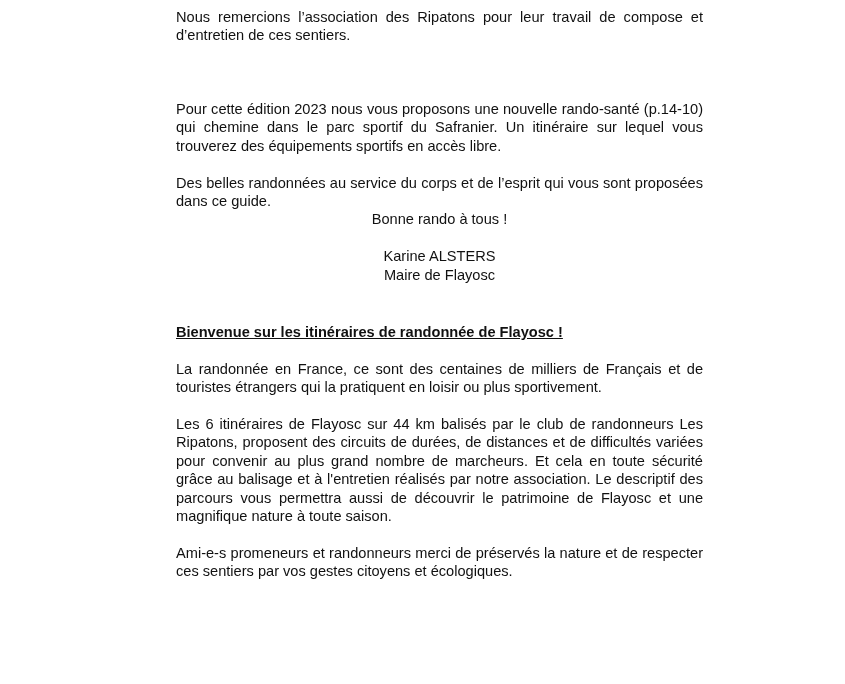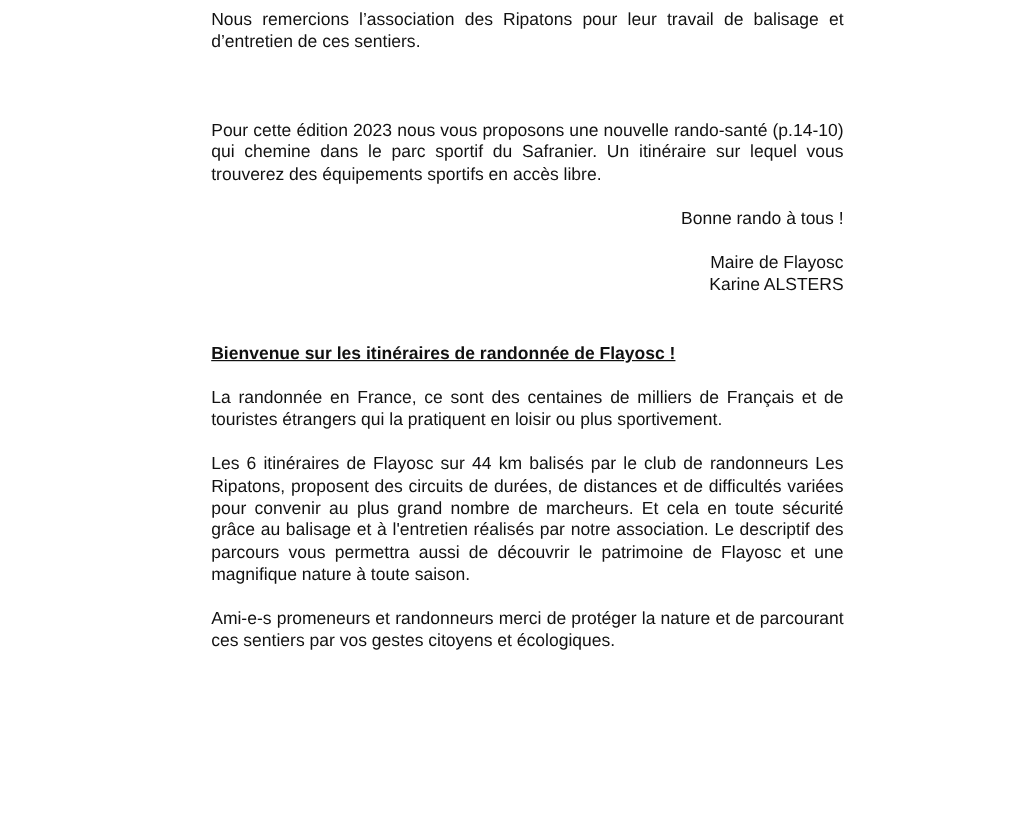--- a/index.html
+++ b/index.html
@@ -6,43 +6,44 @@
   body {
     width: 845px; height: 684px; overflow: hidden; position: relative;
     font-family: "Liberation Sans", sans-serif;
     color: #111111;
   }
   .page {
     position: absolute; left: 176px; top: 8px; width: 527px;
     font-size: 14.6px; line-height: 18.4px;
   }
   .p { margin: 0; text-align: justify; }
-  .p.left { text-align: right; }
+  .p.left { text-align: center; }
   .gap1 { height: 18.4px; }
   .gap2 { height: 39px; }
   .gap2b { height: 32px; }
   .heading { font-weight: bold; margin: 0; text-decoration: underline; }
 </style>
 </head>
 <body>
 
 <div class="page">
-  <p class="p">Nous remercions l’association des Ripatons pour leur travail de balisage et d’entretien de ces sentiers.</p>
+  <p class="p">Nous remercions l’association des Ripatons pour leur travail de compose et d’entretien de ces sentiers.</p>
   <div class="gap1"></div>
   <div class="gap1"></div>
   <div class="gap1"></div>
   <p class="p">Pour cette édition 2023 nous vous proposons une nouvelle rando-santé (p.14-10) qui chemine dans le parc sportif du Safranier. Un itinéraire sur lequel vous trouverez des équipements sportifs en accès libre.</p>
   <div class="gap1"></div>
+  <p class="p">Des belles randonnées au service du corps et de l’esprit qui vous sont proposées dans ce guide.</p>
   <p class="p left">Bonne rando à tous !</p>
   <div class="gap1"></div>
+  <p class="p left">Karine ALSTERS</p>
   <p class="p left">Maire de Flayosc</p>
-  <p class="p left">Karine ALSTERS</p>
   <div class="gap2"></div>
   <p class="heading">Bienvenue sur les itinéraires de randonnée de Flayosc !</p>
   <div class="gap1"></div>
   <p class="p">La randonnée en France, ce sont des centaines de milliers de Français et de touristes étrangers qui la pratiquent en loisir ou plus sportivement.</p>
   <div class="gap1"></div>
   <p class="p">Les 6 itinéraires de Flayosc sur 44 km balisés par le club de randonneurs Les Ripatons, proposent des circuits de durées, de distances et de difficultés variées pour convenir au plus grand nombre de marcheurs. Et cela en toute sécurité grâce au balisage et à l'entretien réalisés par notre association. Le descriptif des parcours vous permettra aussi de découvrir le patrimoine de Flayosc et une magnifique nature à toute saison.</p>
   <div class="gap1"></div>
-  <p class="p">Ami-e-s promeneurs et randonneurs merci de protéger la nature et de parcourant ces sentiers par vos gestes citoyens et écologiques.</p>
+  <p class="p">Ami-e-s promeneurs et randonneurs merci de préservés la nature et de respecter ces sentiers par vos gestes citoyens et écologiques.</p>
   <div class="gap2b"></div>
 
 </div>
 
 </body></html>

